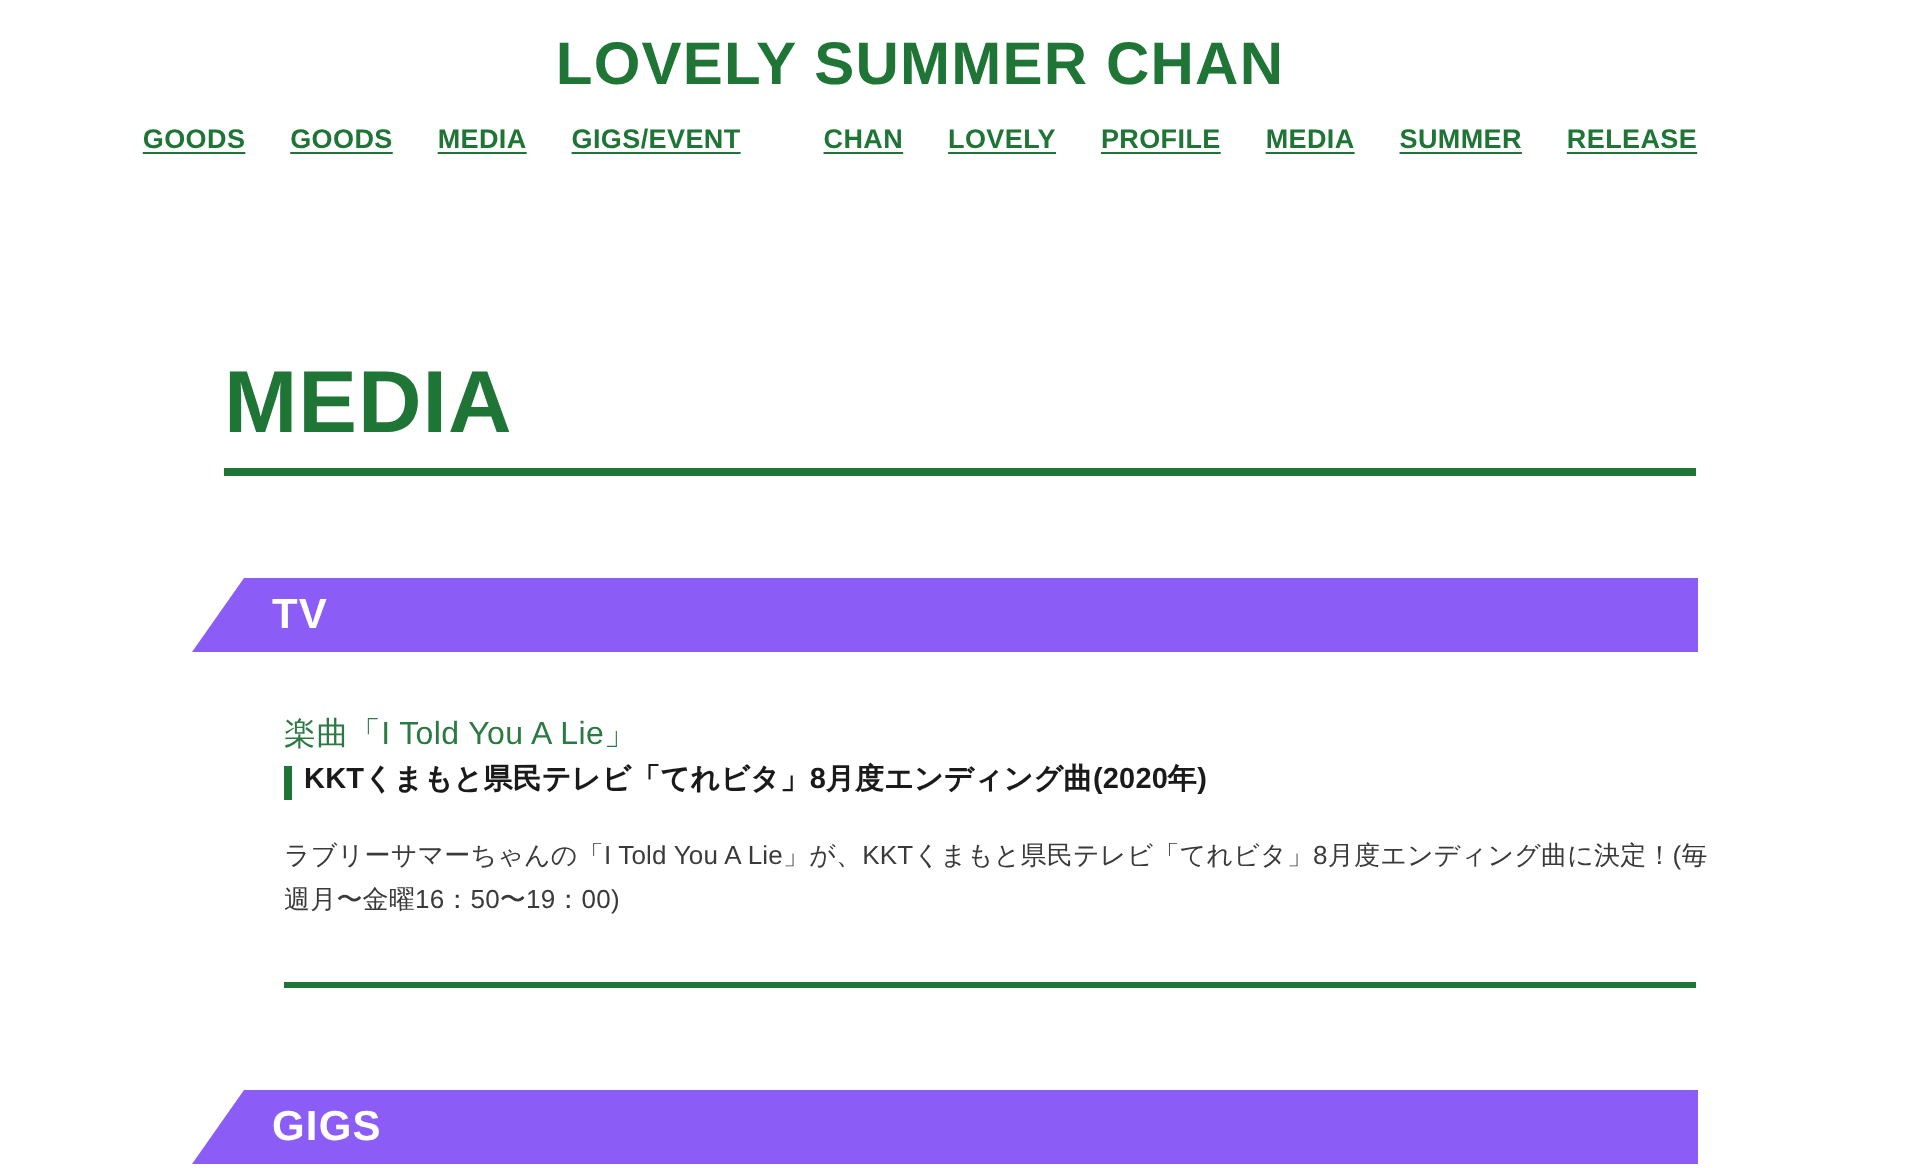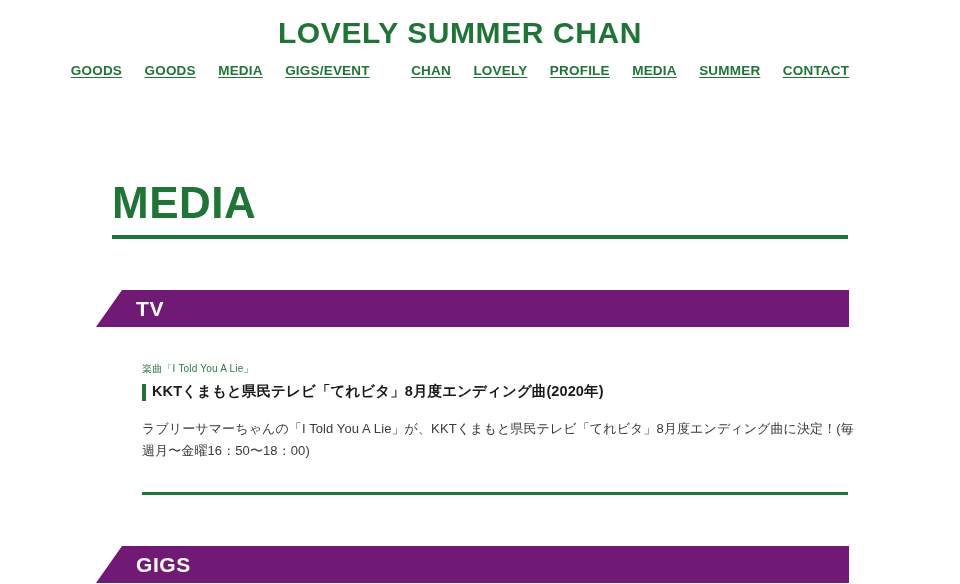--- a/index.html
+++ b/index.html
@@ -91,21 +91,21 @@
     background: #1f7535;
   }
 
   
   .section-banner {
     position: relative;
     margin-top: 51px;
     width: 753px;
     margin-left: -16px;
     height: 37px;
-    background: #701a75;
+    background: #8b5cf6;
     -webkit-clip-path: polygon(26px 0, 100% 0, 100% 100%, 0 100%);
     clip-path: polygon(26px 0, 100% 0, 100% 100%, 0 100%);
     display: flex;
     align-items: center;
   }
   .section-banner-label {
     margin-left: 40px;
     font-size: 21px;
     line-height: 24px;
     font-weight: bold;
@@ -114,21 +114,21 @@
   }
 
   
   .entry {
     padding-left: 30px;
   }
   .entry-top {
     margin-top: 32px;
   }
   .entry-subtitle {
-    font-size: 10px;
+    font-size: 16px;
     line-height: 19px;
     color: #2b7a43;
     letter-spacing: 0.2px;
   }
   .entry-title-row {
     display: flex;
     align-items: flex-end;
     margin-top: 3px;
   }
   .entry-accent-bar {
@@ -175,21 +175,21 @@
     <nav class="main-nav">
       <a class="nav-link">GOODS</a>
       <a class="nav-link">GOODS</a>
       <a class="nav-link">MEDIA</a>
       <a class="nav-link nav-gap-after">GIGS/EVENT</a>
       <a class="nav-link">CHAN</a>
       <a class="nav-link">LOVELY</a>
       <a class="nav-link">PROFILE</a>
       <a class="nav-link">MEDIA</a>
       <a class="nav-link">SUMMER</a>
-      <a class="nav-link">CONTACT</a>
+      <a class="nav-link">RELEASE</a>
     </nav>
   </header>
 
   <main class="content">
     <div class="content-inner">
 
       <div class="page-heading-wrap">
         <h2 class="page-heading">MEDIA</h2>
         <div class="heading-rule"></div>
       </div>
@@ -200,21 +200,21 @@
         </div>
 
         <article class="entry entry-top">
           <div class="entry-subtitle">楽曲「I Told You A Lie」</div>
 
           <div class="entry-title-row">
             <span class="entry-accent-bar"></span>
             <span class="entry-title">KKTくまもと県民テレビ「てれビタ」8月度エンディング曲(2020年)</span>
           </div>
 
-          <p class="entry-body">ラブリーサマーちゃんの「I Told You A Lie」が、KKTくまもと県民テレビ「てれビタ」8月度エンディング曲に決定！(毎週月〜金曜16：50〜18：00)</p>
+          <p class="entry-body">ラブリーサマーちゃんの「I Told You A Lie」が、KKTくまもと県民テレビ「てれビタ」8月度エンディング曲に決定！(毎週月〜金曜16：50〜19：00)</p>
         </article>
 
         <div class="entry-divider"></div>
       </section>
 
       <section>
         <div class="section-banner">
           <span class="section-banner-label">GIGS</span>
         </div>
 

